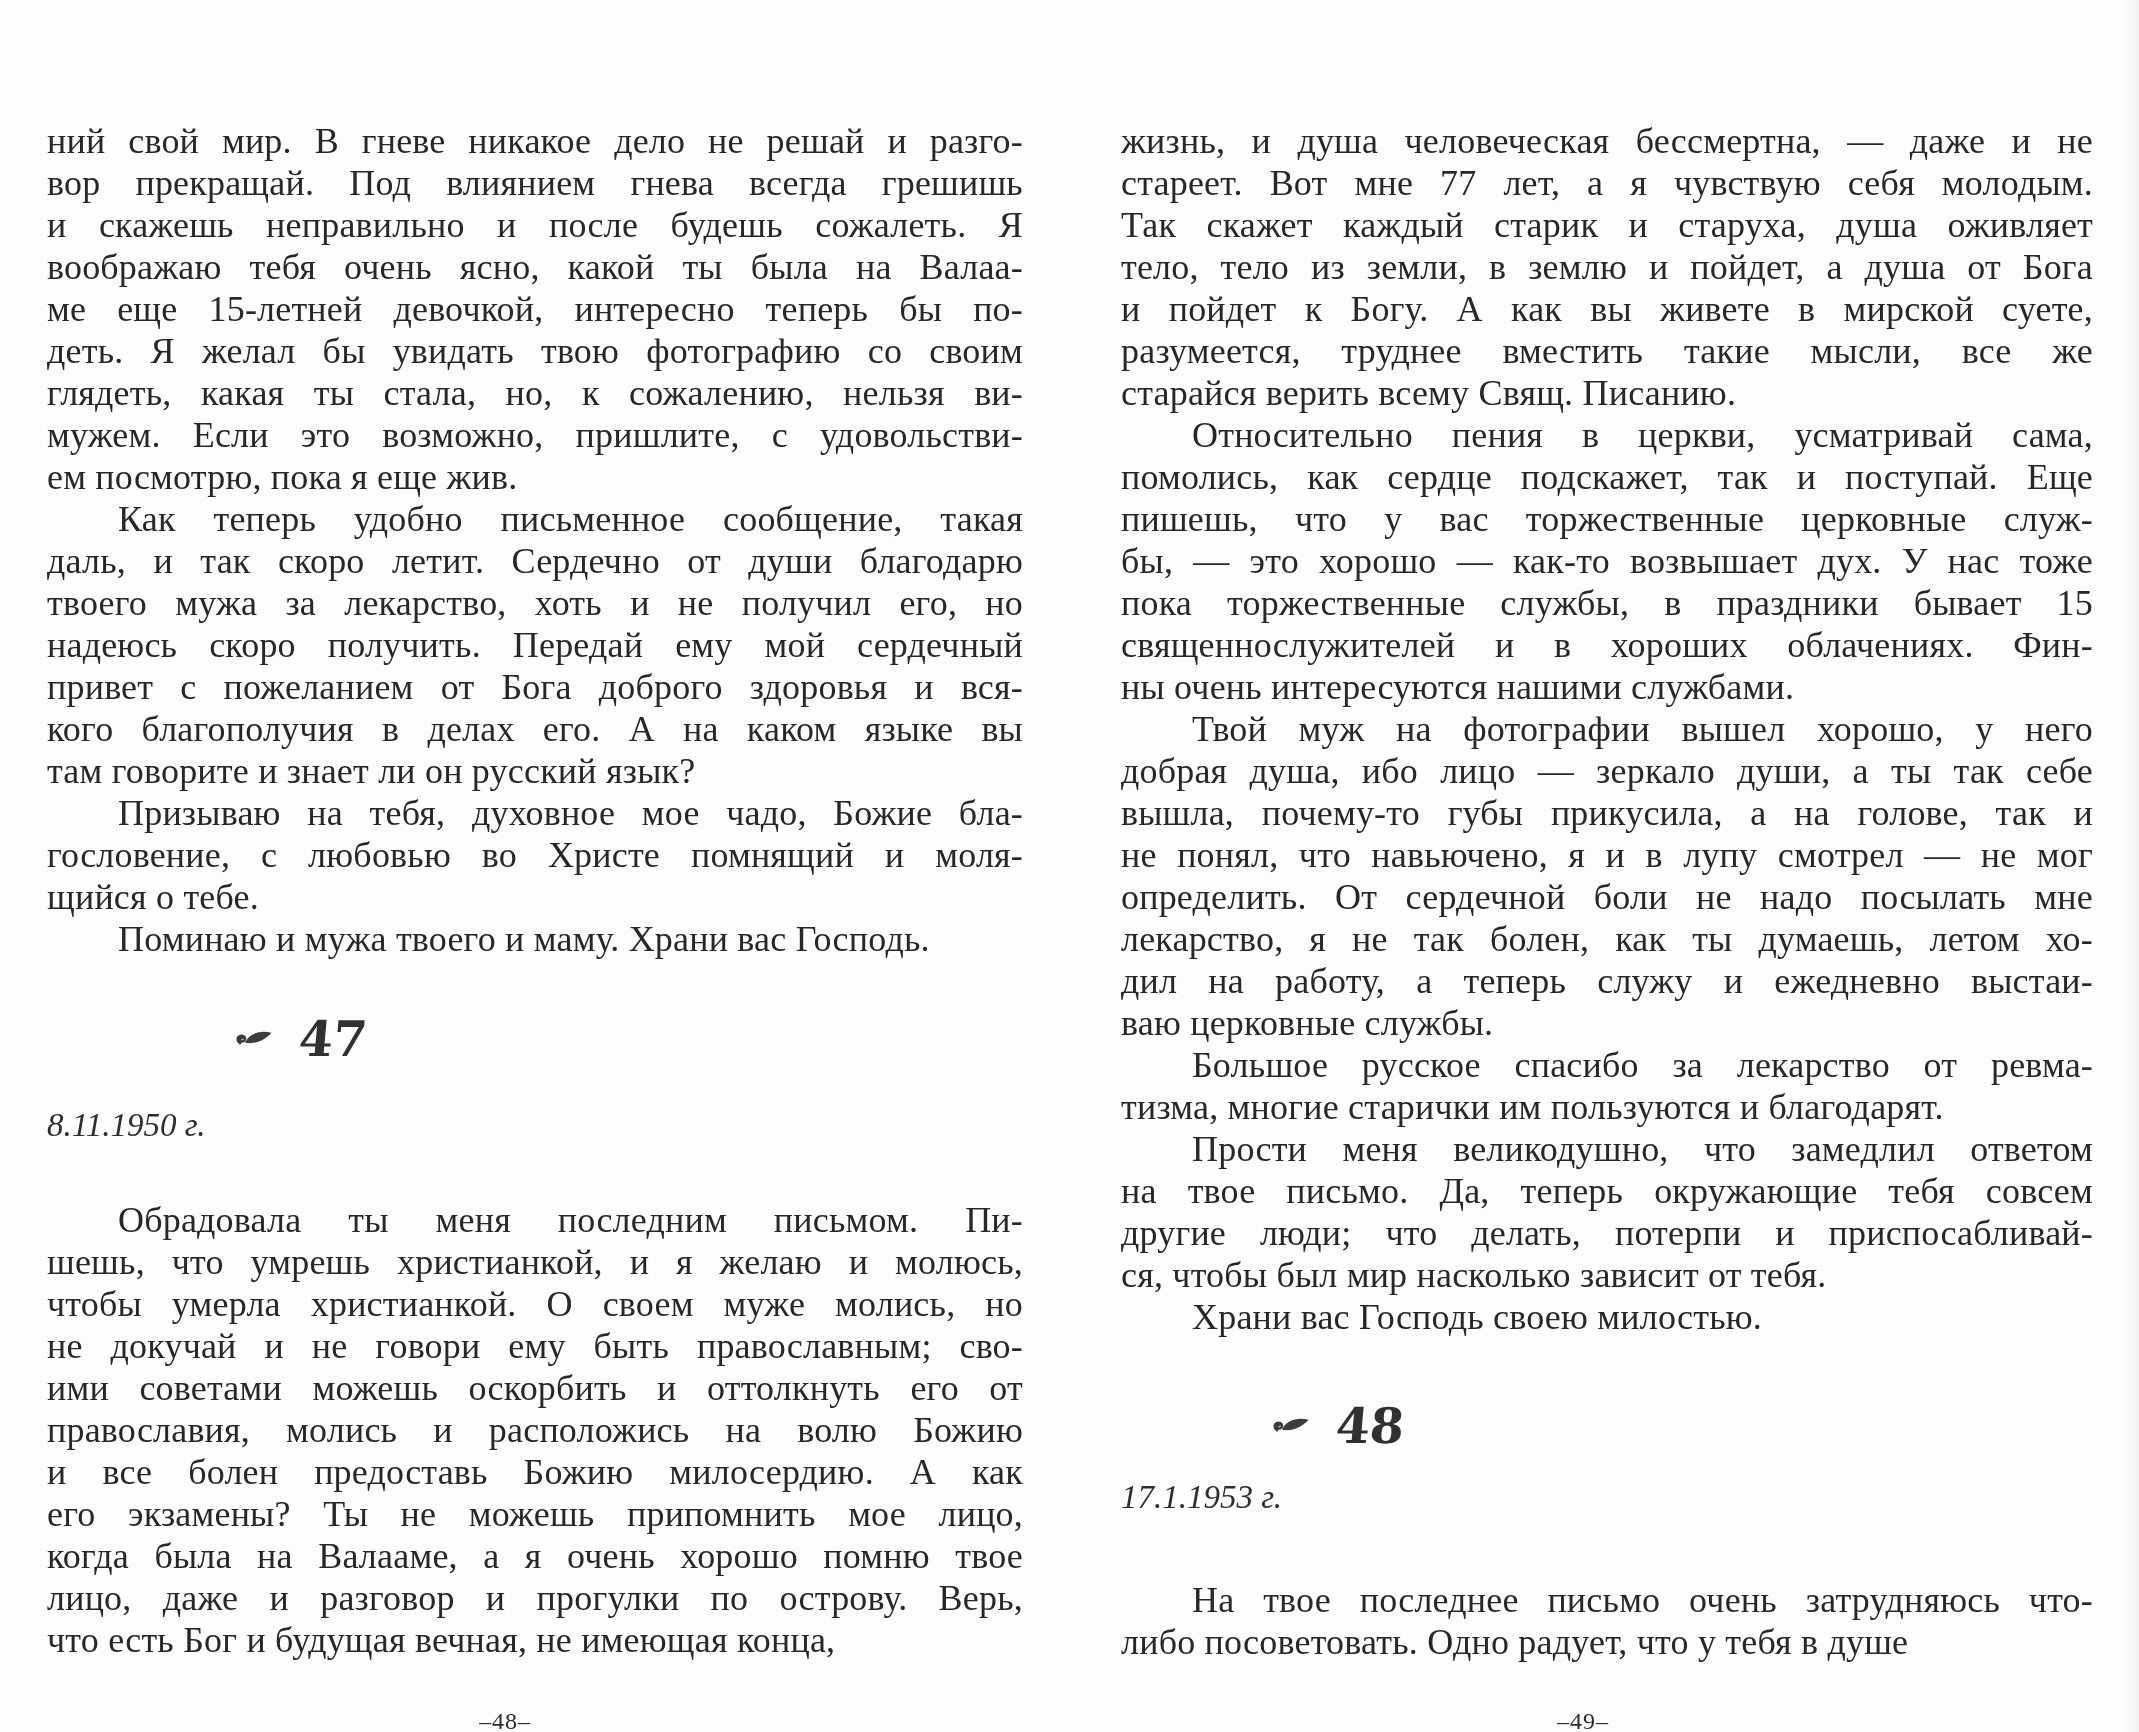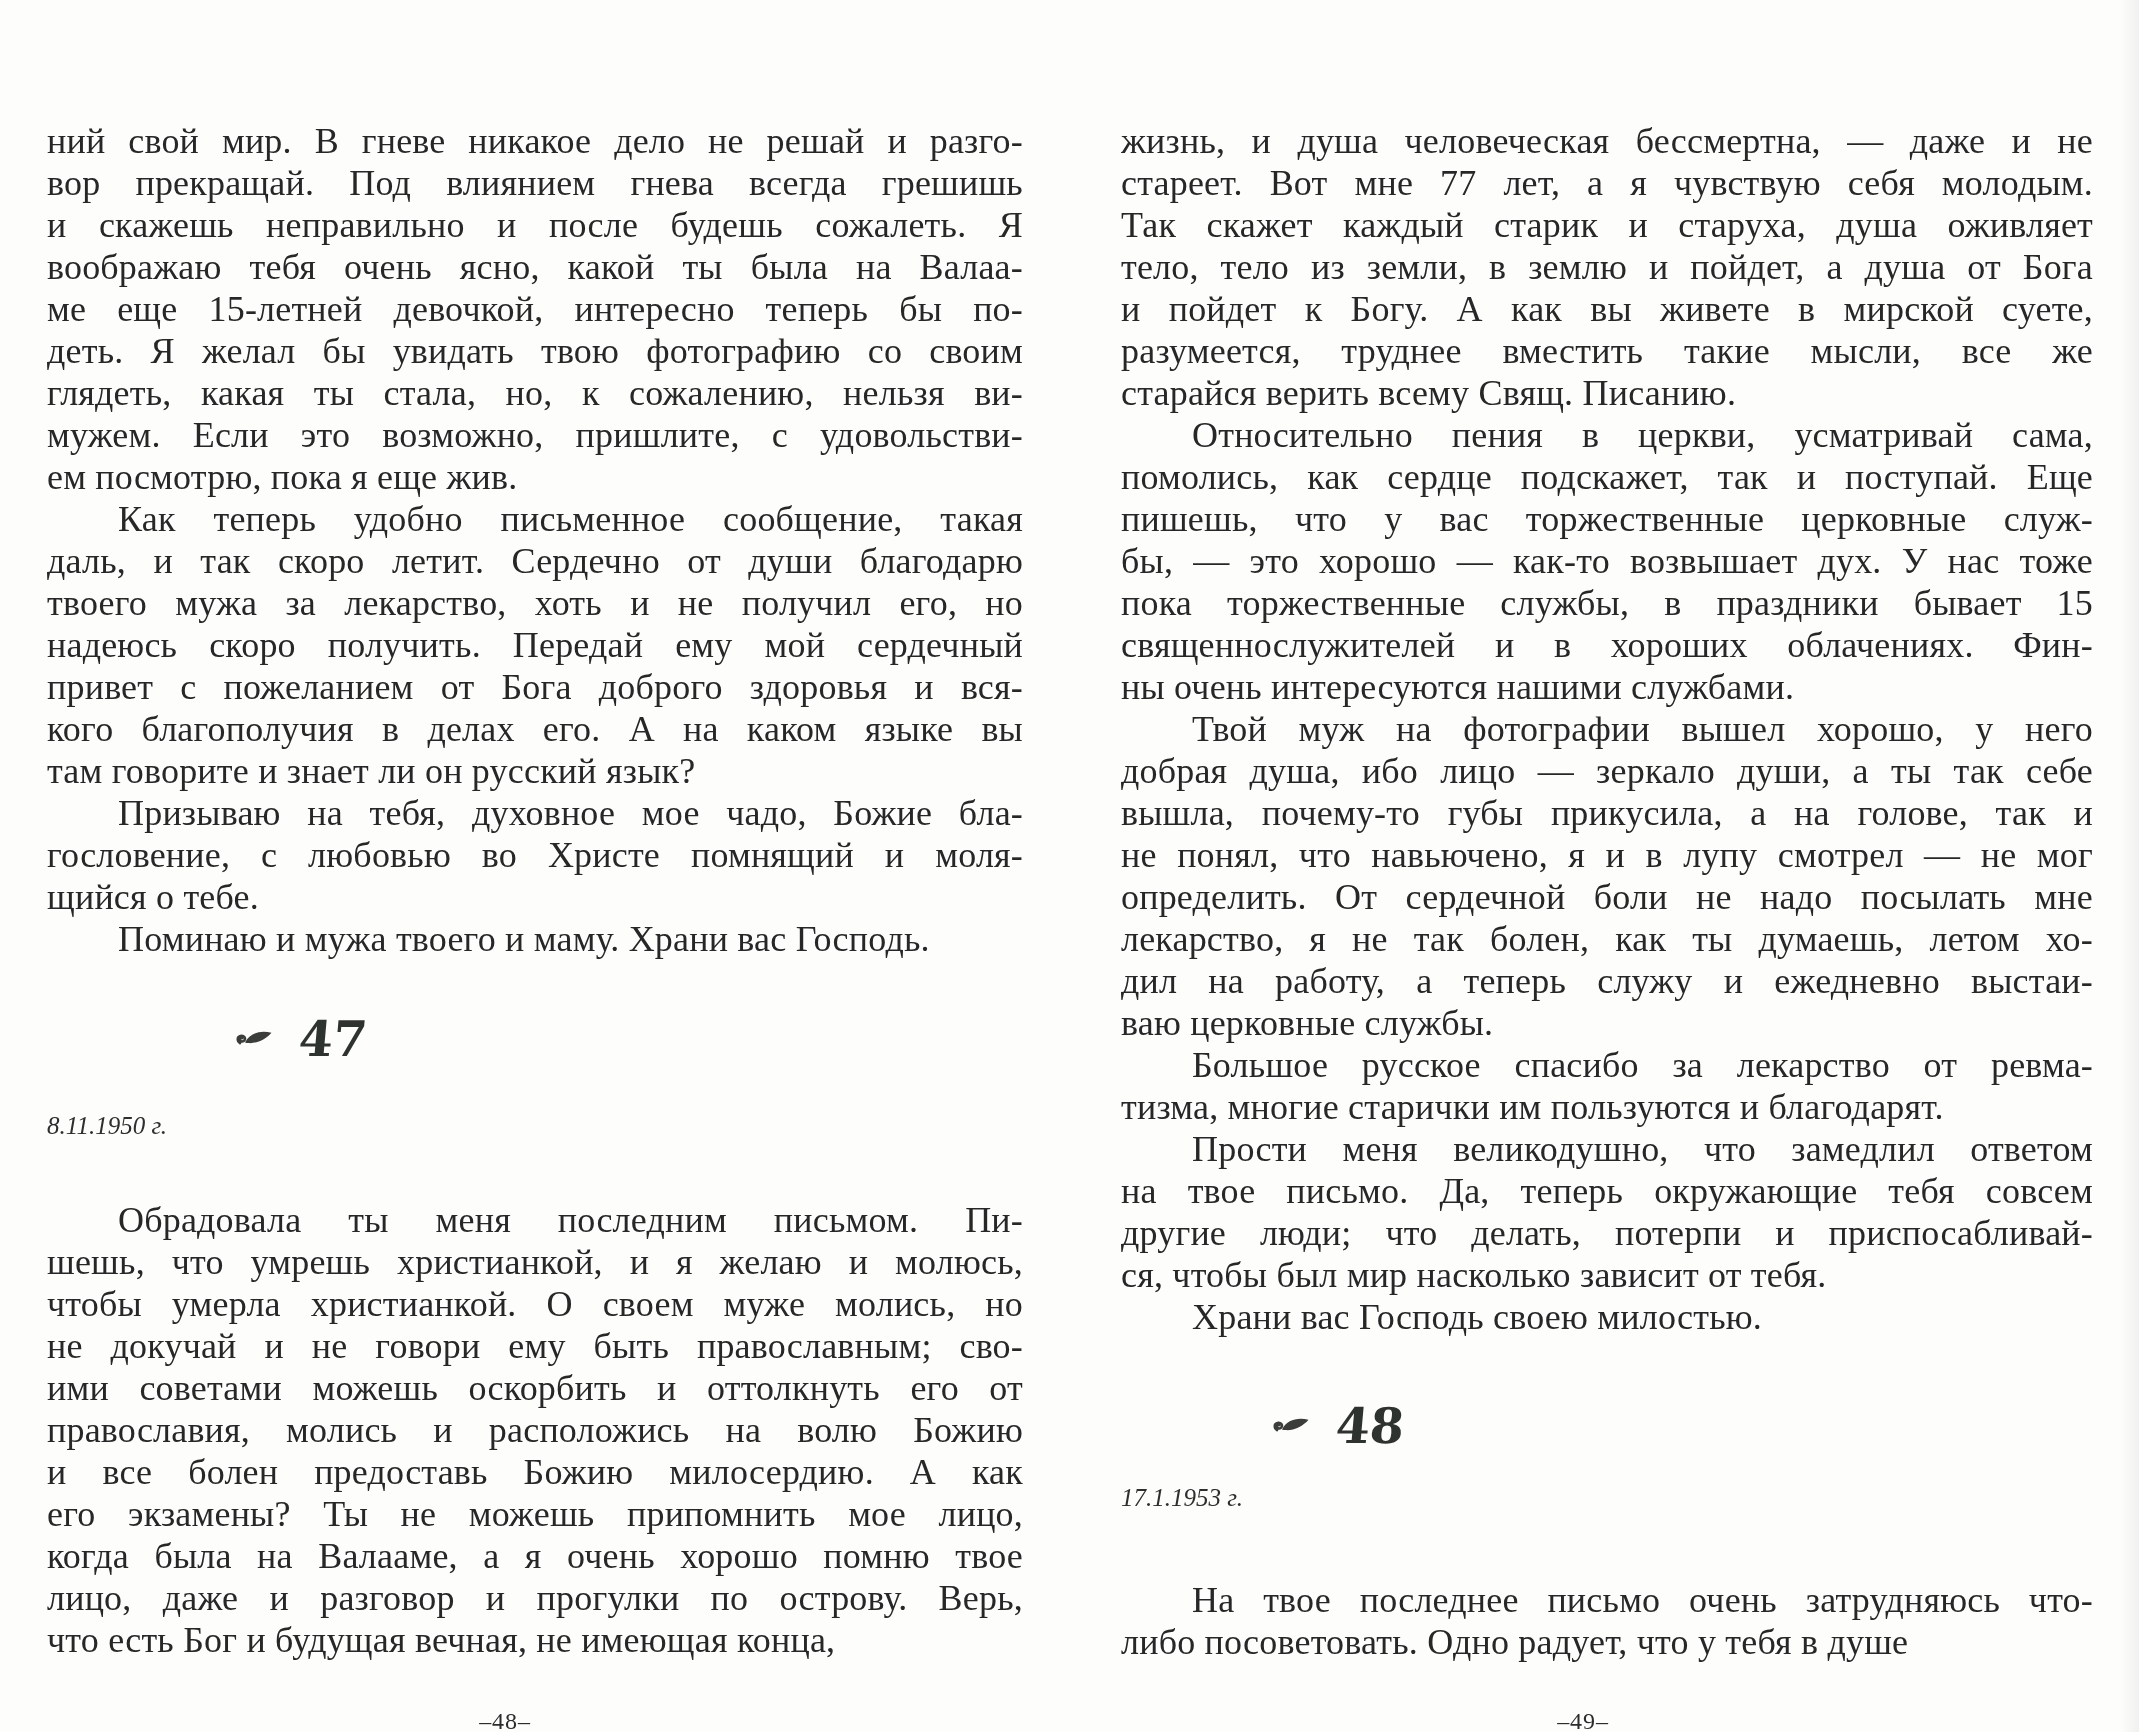--- a/index.html
+++ b/index.html
@@ -54,21 +54,21 @@
   .letter-number {
     font-family: "DejaVu Serif", serif;
     font-weight: bold;
     font-size: 49px;
     color: #2f332f;
     transform: skewX(-5deg);
   }
 
   .letter-date {
     font-style: italic;
-    font-size: 25px;
+    font-size: 33px;
     line-height: 35px;
     color: #2e2e2e;
   }
   .page-left  .letter-date { margin-top: 41px; }
   .page-right .letter-date { margin-top: 26px; }
   .page-left  .letter-date + .para { margin-top: 56px; }
   .page-right .letter-date + .para { margin-top: 64px; }
 
   .footer {
     position: absolute;

